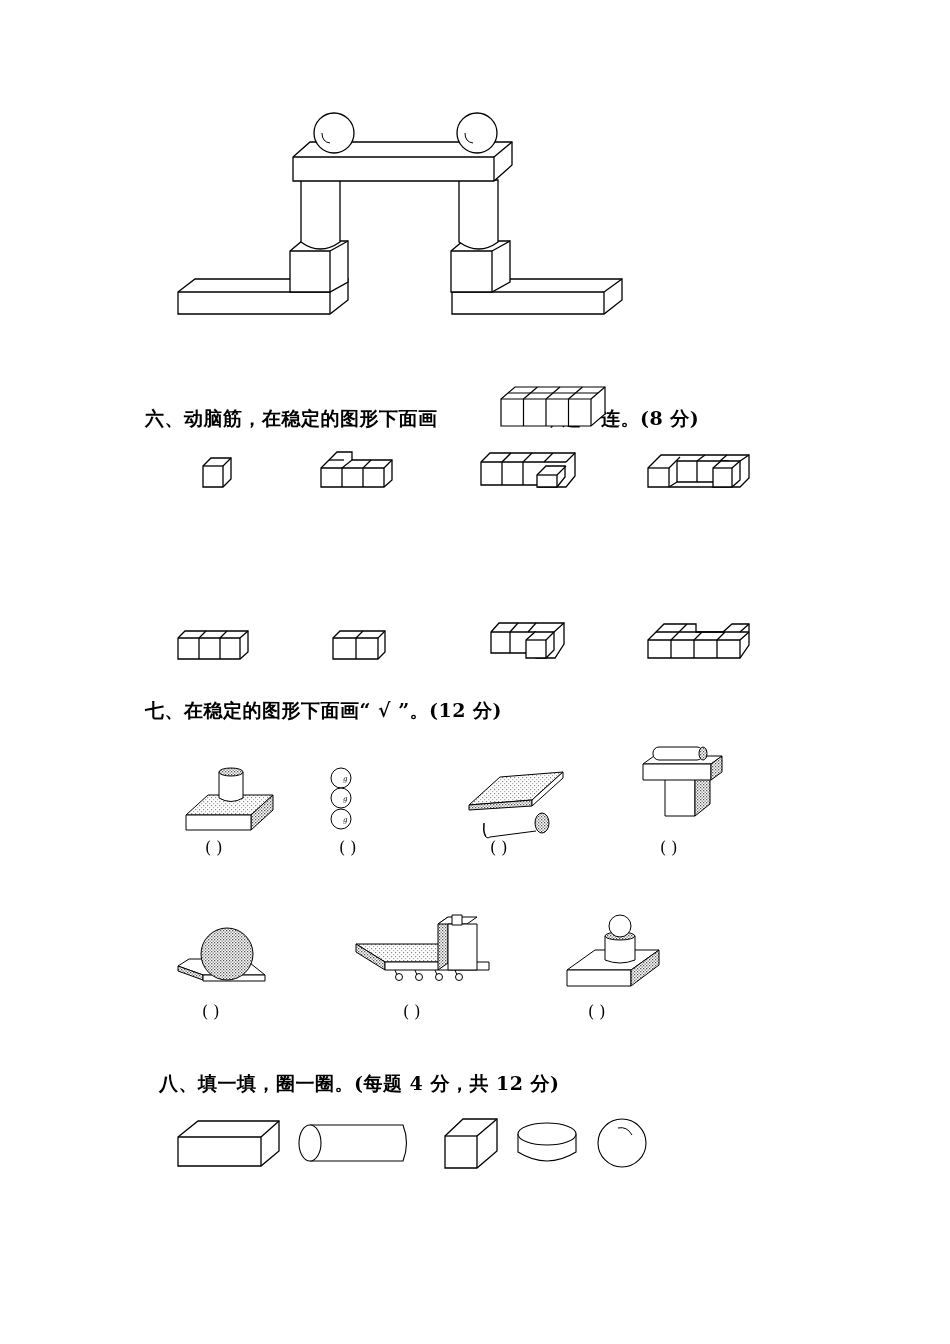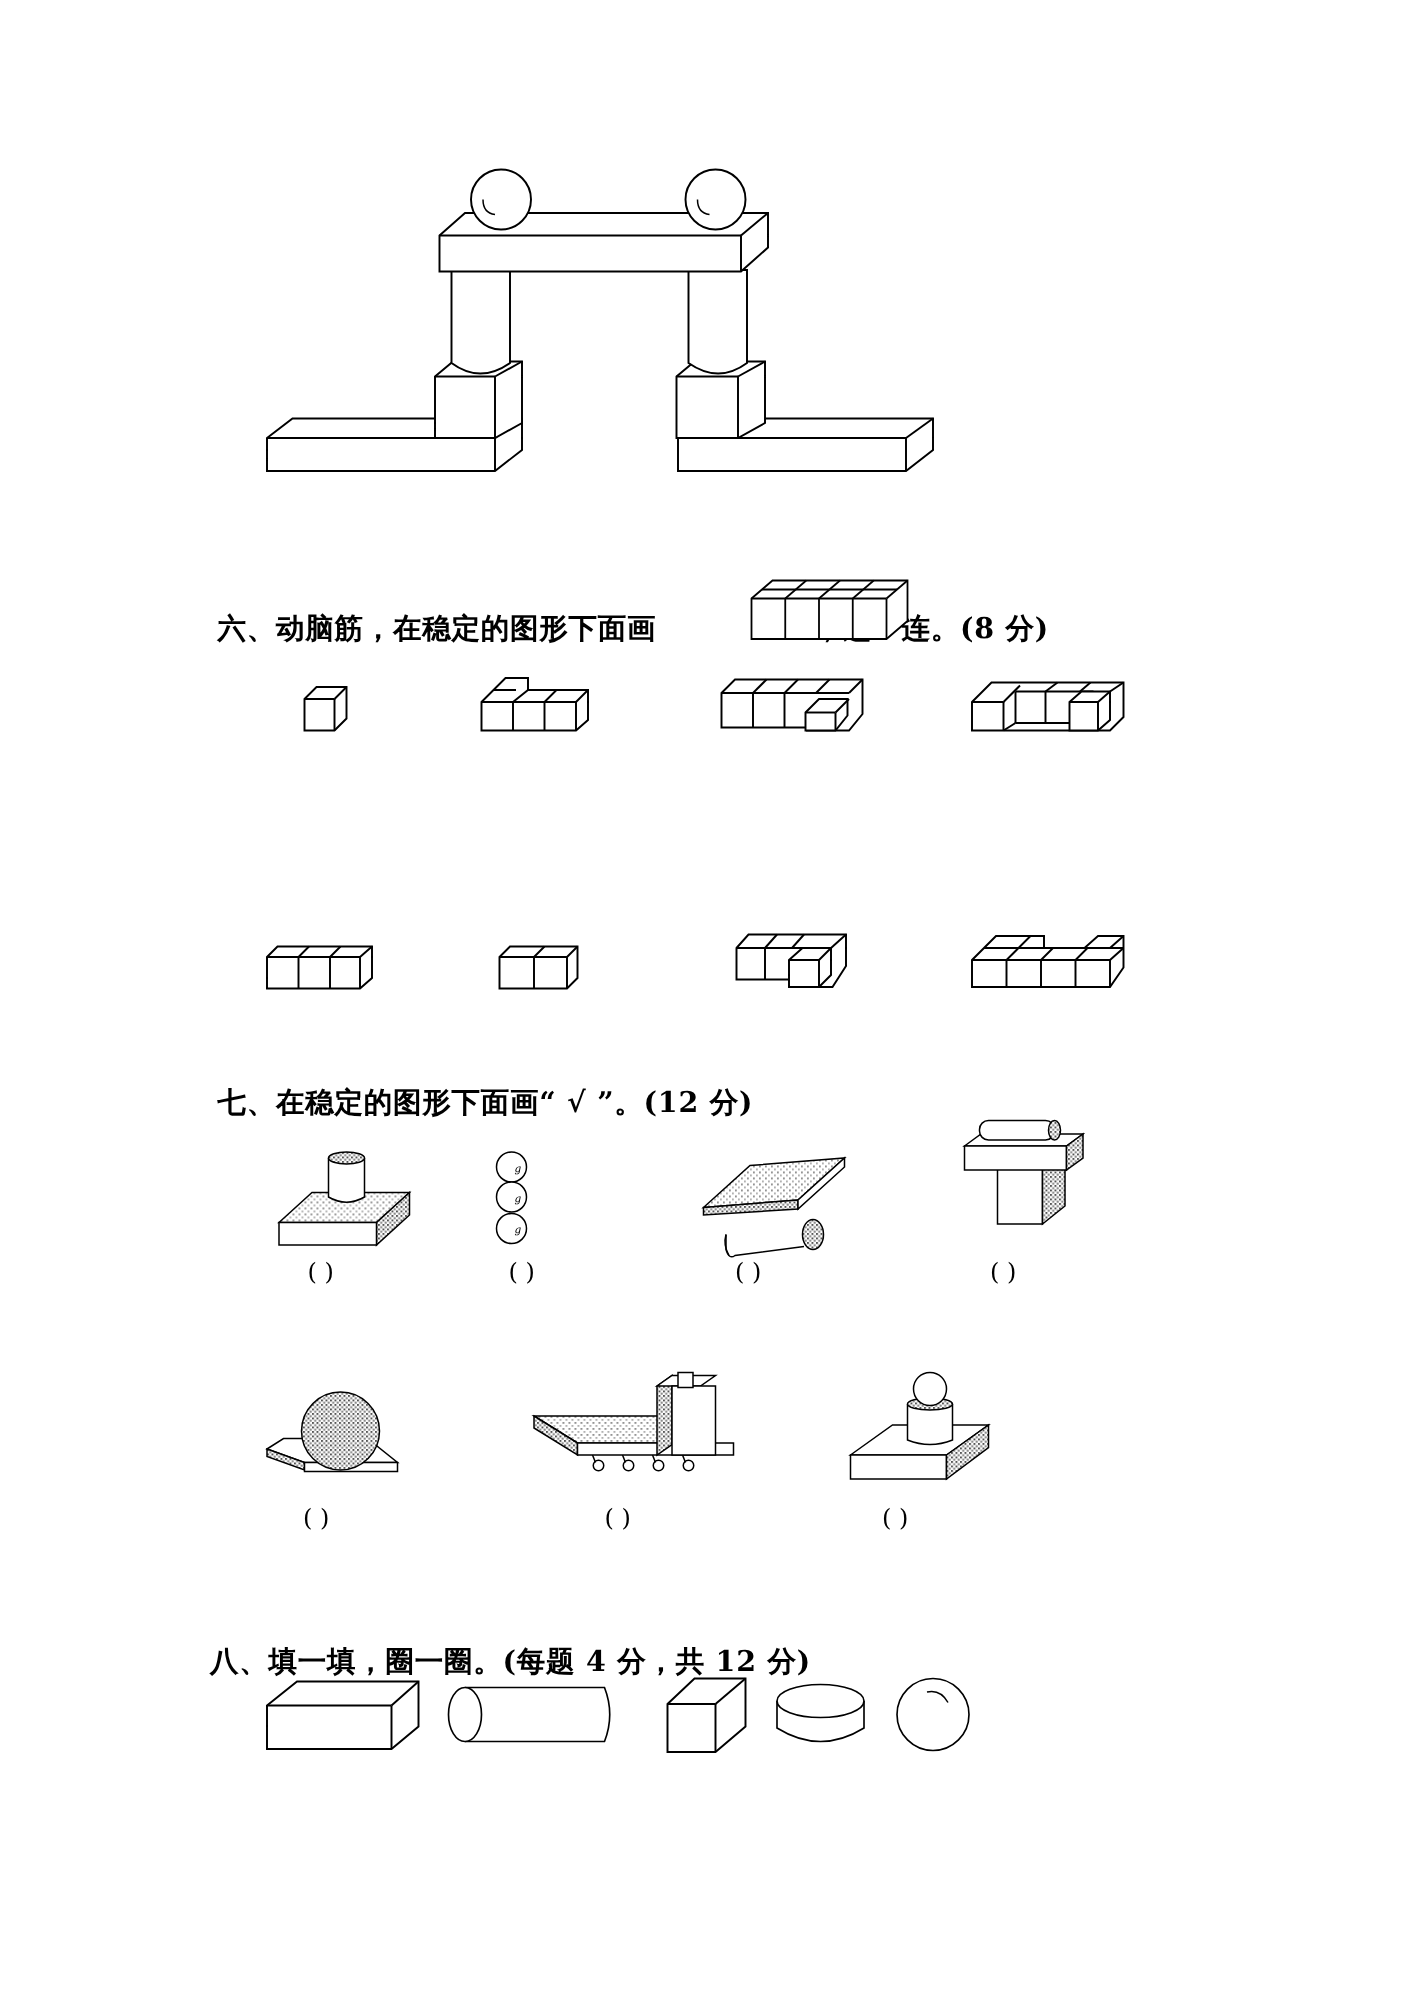--- a/index.html
+++ b/index.html
@@ -203,21 +203,21 @@
     <line x1="26" y1="20" x2="34" y2="12"></line>
       <line x1="49" y1="20" x2="57" y2="12"></line>
       <line x1="72" y1="20" x2="80" y2="12"></line>
     <line x1="11" y1="12" x2="104" y2="12"></line>
       <line x1="34" y1="12" x2="42" y2="4"></line>
       <line x1="95" y1="12" x2="104" y2="4"></line>
   </g>
 </svg>
 
 
-<div class="heading" style="left:145px;top:722px;">七、在稳定的图形下面画“ √ ”。(12 分)</div>
+<div class="heading" style="left:145px;top:698px;">七、在稳定的图形下面画“ √ ”。(12 分)</div>
 
 
 <svg width="100" height="90" style="left:183px;top:765px">
   <polygon points="3,50 25,30 90,30 68,50" fill="url(#light)" stroke="#000" stroke-width="1"></polygon>
   <polygon points="68,50 90,30 90,45 68,65" fill="url(#dots)" stroke="#000" stroke-width="1"></polygon>
   <rect x="3" y="50" width="65" height="15" fill="#fff" stroke="#000" stroke-width="1"></rect>
   <path d="M36,7 L36,33 Q48,40 60,33 L60,7" fill="#fff" stroke="#000" stroke-width="1"></path>
   <ellipse cx="48" cy="7" rx="12" ry="4" fill="url(#dots)" stroke="#000" stroke-width="1"></ellipse>
 </svg>
 
@@ -293,21 +293,21 @@
   <path d="M40,28 L40,52 Q55,58 70,52 L70,28" fill="#fff" stroke="#000" stroke-width="1"></path>
   <ellipse cx="55" cy="28" rx="15" ry="4" fill="url(#dots)" stroke="#000" stroke-width="1"></ellipse>
   <circle cx="55" cy="18" r="11" fill="#fff" stroke="#000" stroke-width="1"></circle>
 </svg>
 
 <div class="paren" style="left:202px;top:1002px;">(          )</div>
 <div class="paren" style="left:403px;top:1002px;">(          )</div>
 <div class="paren" style="left:588px;top:1002px;">(          )</div>
 
 
-<div class="heading" style="left:140px;top:1071px;margin-top:24px;">八、填一填，圈一圈。(每题 4 分，共 12 分)</div>
+<div class="heading" style="left:159px;top:1071px;">八、填一填，圈一圈。(每题 4 分，共 12 分)</div>
 
 <svg width="110" height="55" style="left:175px;top:1118px">
   <g fill="#fff" stroke="#000" stroke-width="1.3">
     <polygon points="3,19 23,3 104,3 104,33 86,48 3,48"></polygon>
     <line x1="3" y1="19" x2="86" y2="19"></line>
       <line x1="86" y1="19" x2="104" y2="3"></line>
       <line x1="86" y1="19" x2="86" y2="48"></line>
   </g>
 </svg>
 <svg width="120" height="50" style="left:296px;top:1122px">

